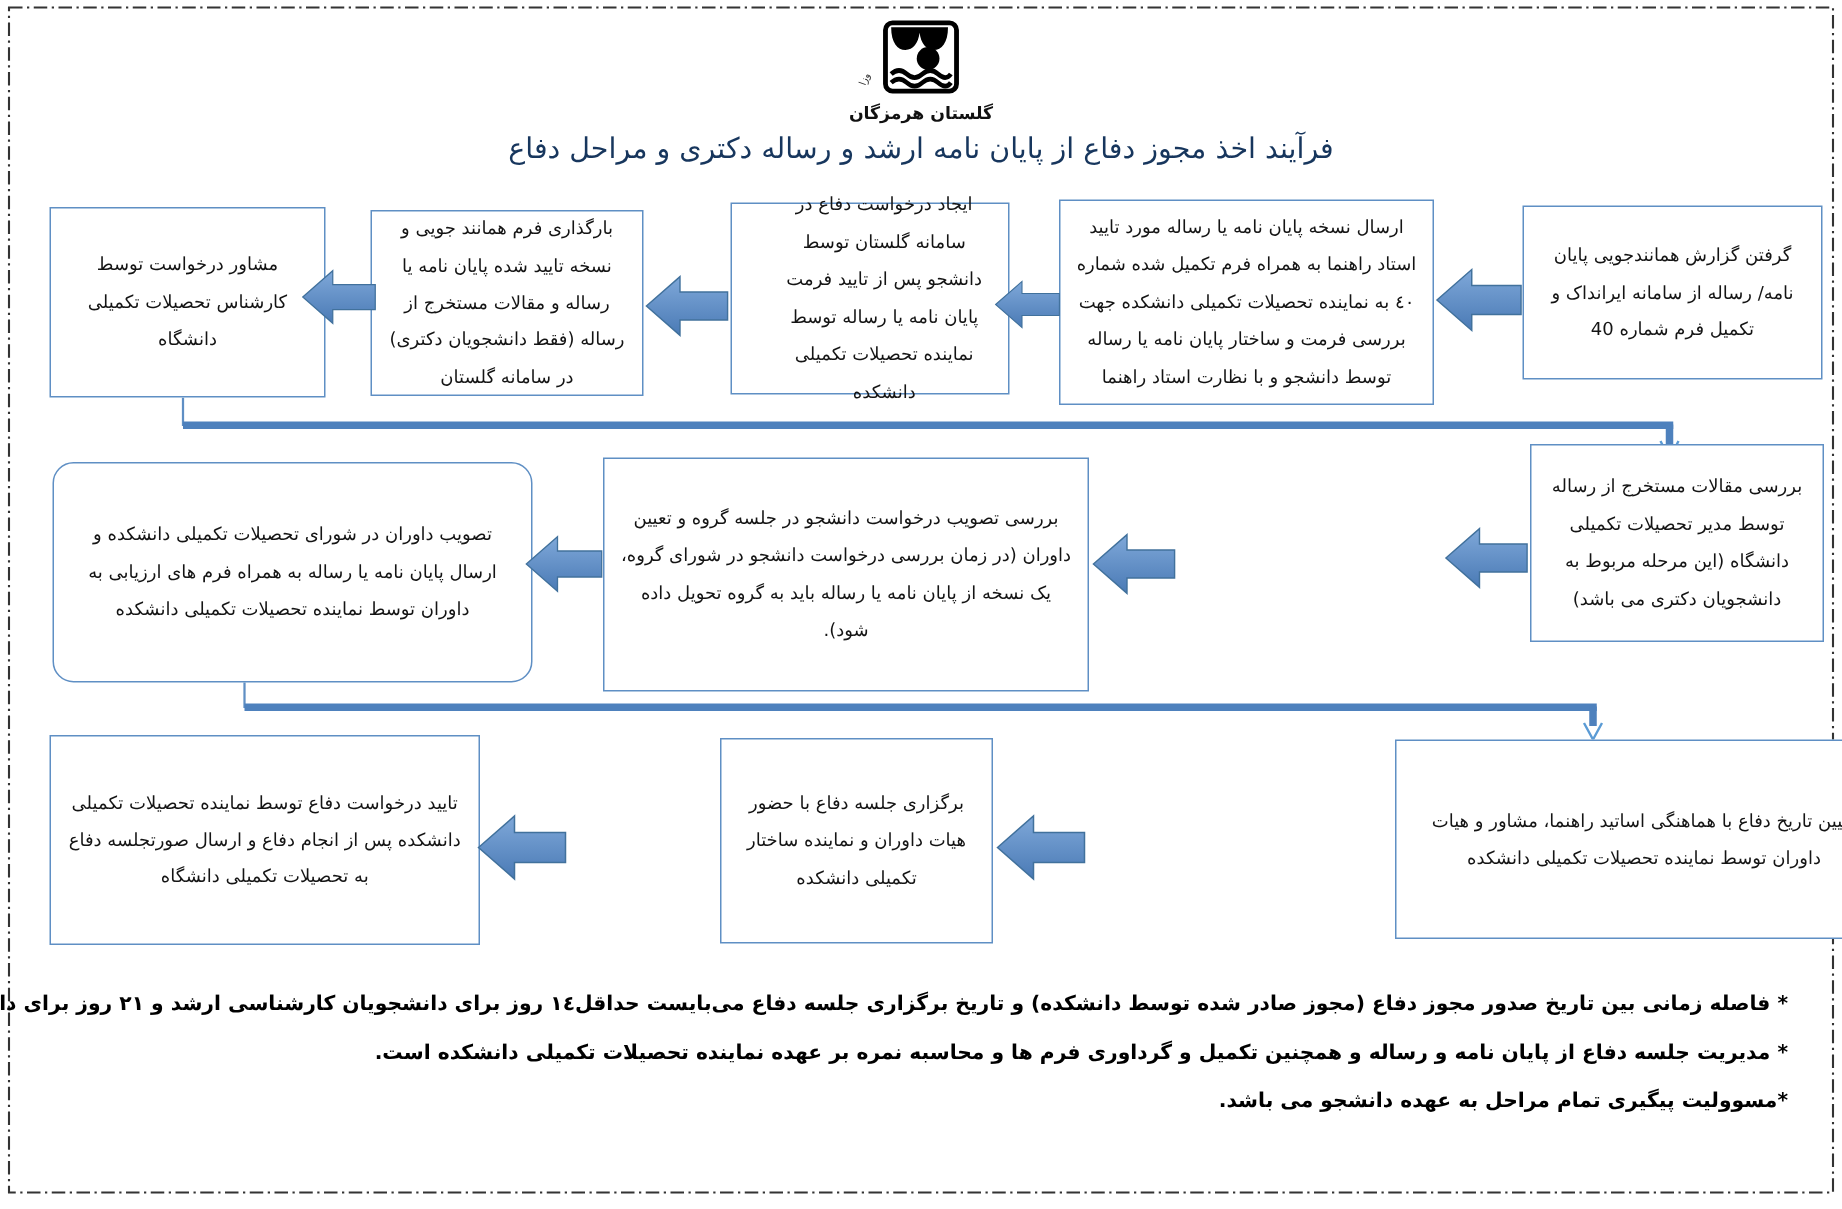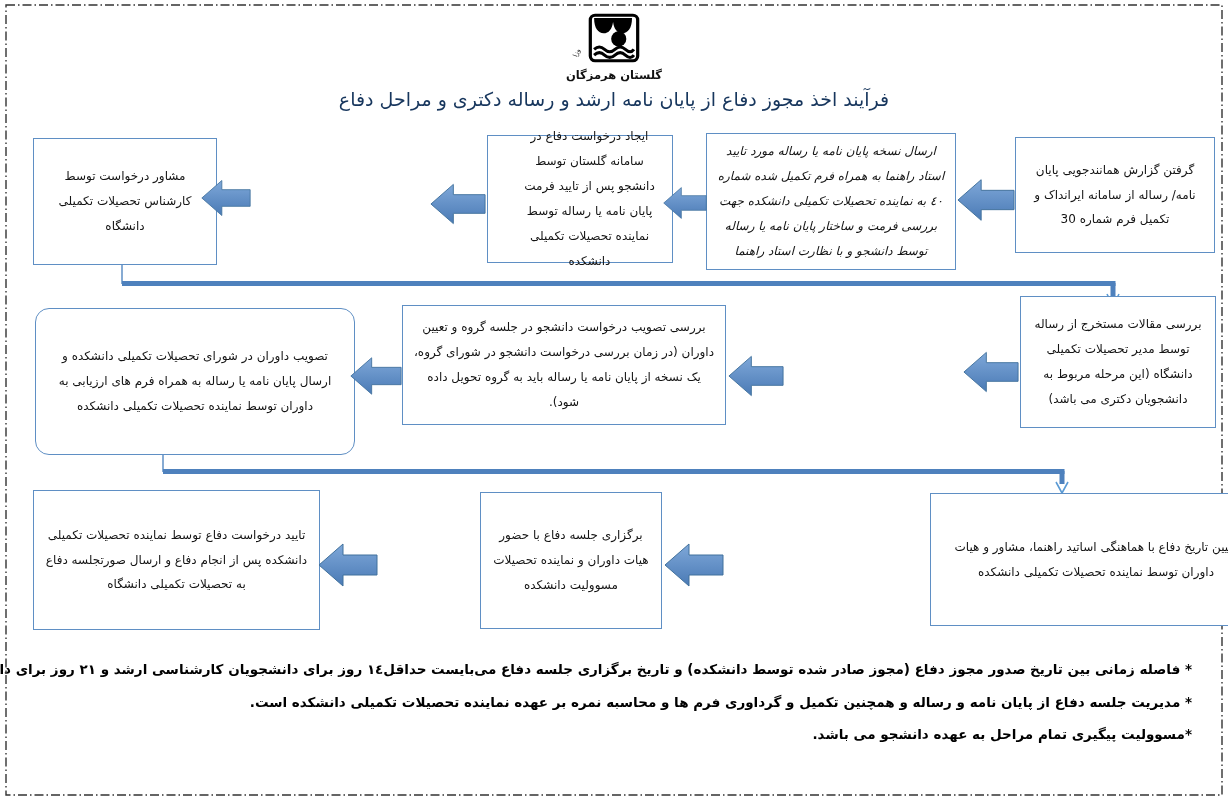--- a/index.html
+++ b/index.html
@@ -74,55 +74,56 @@
       <path d="M42,17 c0,11 4.5,16 10,16 c5.5,0 9,-4.5 10,-12 c1,7.5 4.5,12 10,12 c5.5,0 10,-5 10,-16 z" fill="#000"></path>
       <circle cx="68" cy="39" r="8" fill="#000"></circle>
       <path d="M42,50 q5.5,-5 11,0 t11,0 t11,0 t9,0" stroke="#000" stroke-width="3.2" fill="none"></path>
       <path d="M42,56 q5.5,-5 11,0 t11,0 t11,0 t9,0" stroke="#000" stroke-width="3.2" fill="none"></path>
     </svg>
     <div class="uni-name">گلستان هرمزگان</div>
   </div>
 
   <div class="page-title">فرآیند اخذ مجوز دفاع از پایان نامه ارشد و رساله دکتری و مراحل دفاع</div>
 
-  <div class="fbox" style="left:1015px; top:137px; width:200px; height:116px;">گرفتن گزارش همانندجویی  پایان نامه/ رساله از سامانه ایرانداک و تکمیل فرم شماره 30</div>
+  <div class="fbox" style="left:1015px; top:137px; width:200px; height:116px;">گرفتن گزارش همانندجویی  پایان نامه/ رساله از سامانه ایرانداک و تکمیل فرم شماره 40</div>
   <svg class="barrow" style="left:957px; top:176px;" width="58" height="48" viewBox="0 0 60 48">
     <polygon points="1,24 25,3 25,14 59,14 59,34 25,34 25,45" fill="url(#arrowGrad)" stroke="#41719C" stroke-width="1"></polygon>
   </svg>
-  <div class="fbox" style="left:706px; top:133px; width:250px; height:137px;font-style:italic;">ارسال نسخه پایان نامه یا رساله مورد تایید استاد راهنما به همراه فرم تکمیل شده شماره ٤٠ به نماینده تحصیلات تکمیلی دانشکده جهت بررسی فرمت و ساختار پایان نامه یا رساله توسط دانشجو و با نظارت استاد راهنما</div>
+  <div class="fbox" style="left:706px; top:133px; width:250px; height:137px;">ارسال نسخه پایان نامه یا رساله مورد تایید استاد راهنما به همراه فرم تکمیل شده شماره ٤٠ به نماینده تحصیلات تکمیلی دانشکده جهت بررسی فرمت و ساختار پایان نامه یا رساله توسط دانشجو و با نظارت استاد راهنما</div>
   <svg class="barrow" style="left:663px; top:180px;" width="44" height="46" viewBox="0 0 60 48">
     <polygon points="1,24 25,3 25,14 59,14 59,34 25,34 25,45" fill="url(#arrowGrad)" stroke="#41719C" stroke-width="1"></polygon>
   </svg>
   <div class="fbox" style="left:487px; top:135px; width:186px; height:128px;padding-left:28px;">ایجاد درخواست دفاع در سامانه گلستان توسط دانشجو پس از تایید فرمت پایان نامه یا رساله توسط نماینده تحصیلات تکمیلی دانشکده</div>
   <svg class="barrow" style="left:430px; top:180px;" width="56" height="48" viewBox="0 0 60 48">
     <polygon points="1,24 25,3 25,14 59,14 59,34 25,34 25,45" fill="url(#arrowGrad)" stroke="#41719C" stroke-width="1"></polygon>
   </svg>
+  <div class="fbox" style="left:247px; top:140px; width:182px; height:124px;">بارگذاری فرم همانند جویی و نسخه تایید شده پایان نامه یا رساله و مقالات مستخرج از رساله (فقط دانشجویان دکتری) در سامانه گلستان</div>
   <svg class="barrow" style="left:201px; top:174px;" width="50" height="48" viewBox="0 0 60 48">
     <polygon points="1,24 25,3 25,14 59,14 59,34 25,34 25,45" fill="url(#arrowGrad)" stroke="#41719C" stroke-width="1"></polygon>
   </svg>
   <div class="fbox" style="left:33px; top:138px; width:184px; height:127px;">مشاور درخواست توسط کارشناس تحصیلات تکمیلی دانشگاه</div>
 
   <div class="fbox" style="left:1020px; top:296px; width:196px; height:132px;">بررسی مقالات مستخرج از رساله توسط مدیر تحصیلات تکمیلی دانشگاه (این مرحله مربوط به دانشجویان دکتری می باشد)</div>
   <svg class="barrow" style="left:963px; top:348px;" width="56" height="48" viewBox="0 0 60 48">
     <polygon points="1,24 25,3 25,14 59,14 59,34 25,34 25,45" fill="url(#arrowGrad)" stroke="#41719C" stroke-width="1"></polygon>
   </svg>
   <svg class="barrow" style="left:728px; top:352px;" width="56" height="48" viewBox="0 0 60 48">
     <polygon points="1,24 25,3 25,14 59,14 59,34 25,34 25,45" fill="url(#arrowGrad)" stroke="#41719C" stroke-width="1"></polygon>
   </svg>
-  <div class="fbox" style="left:402px; top:305px; width:324px; height:120px;">بررسی تصویب درخواست دانشجو در جلسه گروه و تعیین داوران (در زمان بررسی درخواست دانشجو در شورای گروه، یک نسخه از پایان نامه یا رساله باید به گروه تحویل داده شود).</div>
+  <div class="fbox" style="left:402px; top:305px; width:324px; height:156px;">بررسی تصویب درخواست دانشجو در جلسه گروه و تعیین داوران (در زمان بررسی درخواست دانشجو در شورای گروه، یک نسخه از پایان نامه یا رساله باید به گروه تحویل داده شود).</div>
   <svg class="barrow" style="left:350px; top:352px;" width="52" height="48" viewBox="0 0 60 48">
     <polygon points="1,24 25,3 25,14 59,14 59,34 25,34 25,45" fill="url(#arrowGrad)" stroke="#41719C" stroke-width="1"></polygon>
   </svg>
   <div class="fbox" style="left:35px; top:308px; width:320px; height:147px;border-radius:14px;">تصویب داوران در شورای تحصیلات تکمیلی دانشکده و ارسال پایان نامه یا رساله به همراه فرم های ارزیابی به داوران توسط نماینده تحصیلات تکمیلی دانشکده</div>
 
   <div class="fbox" style="left:930px; top:493px; width:332px; height:133px;">تعیین تاریخ دفاع با هماهنگی اساتید راهنما، مشاور و هیات داوران توسط نماینده تحصیلات تکمیلی دانشکده</div>
   <svg class="barrow" style="left:664px; top:540px;" width="60" height="50" viewBox="0 0 60 48">
     <polygon points="1,24 25,3 25,14 59,14 59,34 25,34 25,45" fill="url(#arrowGrad)" stroke="#41719C" stroke-width="1"></polygon>
   </svg>
-  <div class="fbox" style="left:480px; top:492px; width:182px; height:137px;">برگزاری جلسه دفاع با حضور هیات داوران و نماینده تحصیلات مسوولیت دانشکده</div>
+  <div class="fbox" style="left:480px; top:492px; width:182px; height:137px;">برگزاری جلسه دفاع با حضور هیات داوران و نماینده ساختار تکمیلی دانشکده</div>
   <svg class="barrow" style="left:318px; top:540px;" width="60" height="50" viewBox="0 0 60 48">
     <polygon points="1,24 25,3 25,14 59,14 59,34 25,34 25,45" fill="url(#arrowGrad)" stroke="#41719C" stroke-width="1"></polygon>
   </svg>
   <div class="fbox" style="left:33px; top:490px; width:287px; height:140px;">تایید درخواست دفاع توسط نماینده تحصیلات تکمیلی دانشکده پس از انجام دفاع و ارسال صورتجلسه دفاع به تحصیلات تکمیلی دانشگاه</div>
 
   <div class="note note-1">* فاصله زمانی بین تاریخ صدور مجوز دفاع (مجوز صادر شده توسط دانشکده) و تاریخ برگزاری جلسه دفاع می‌بایست حداقل١٤ روز برای دانشجویان کارشناسی ارشد و ٢١ روز برای دانشجویان دکتری باشد.</div>
   <div class="note note-2">* مدیریت جلسه دفاع از پایان نامه و رساله و همچنین تکمیل و گرداوری فرم ها و محاسبه نمره بر عهده نماینده تحصیلات تکمیلی دانشکده است.</div>
   <div class="note note-3">*مسوولیت پیگیری تمام مراحل به عهده دانشجو می باشد.</div>
 
 </div>

